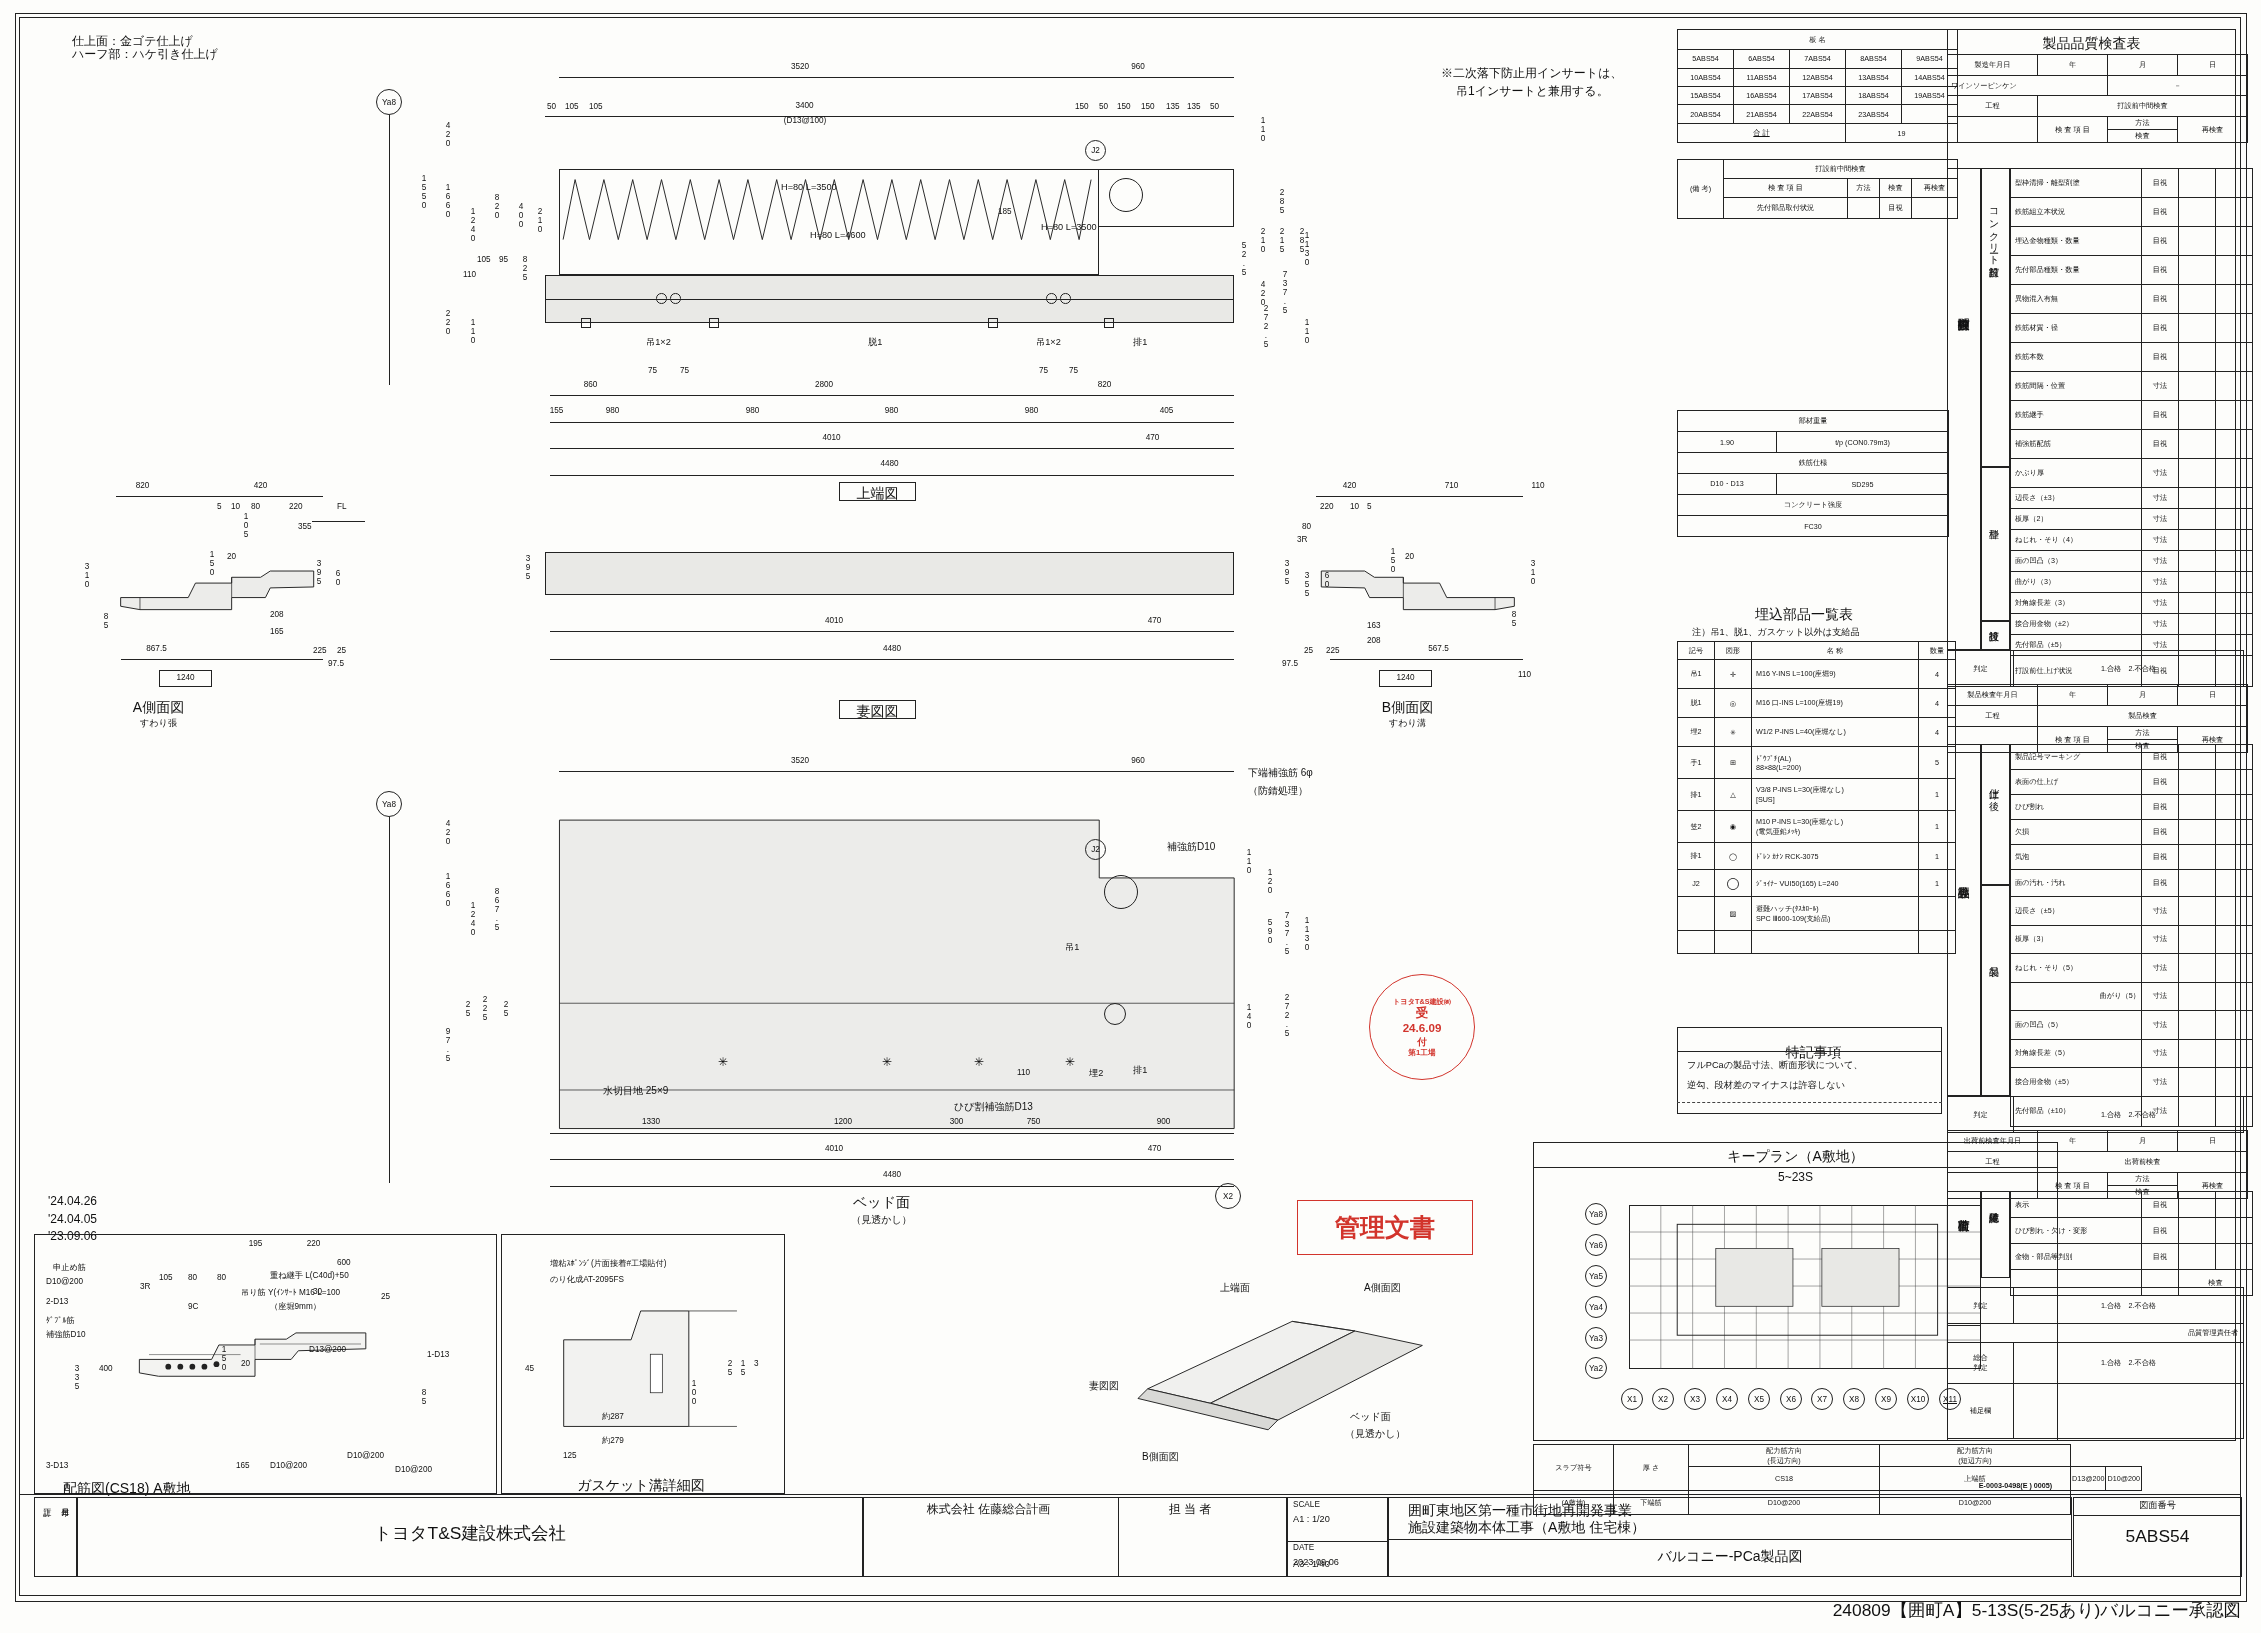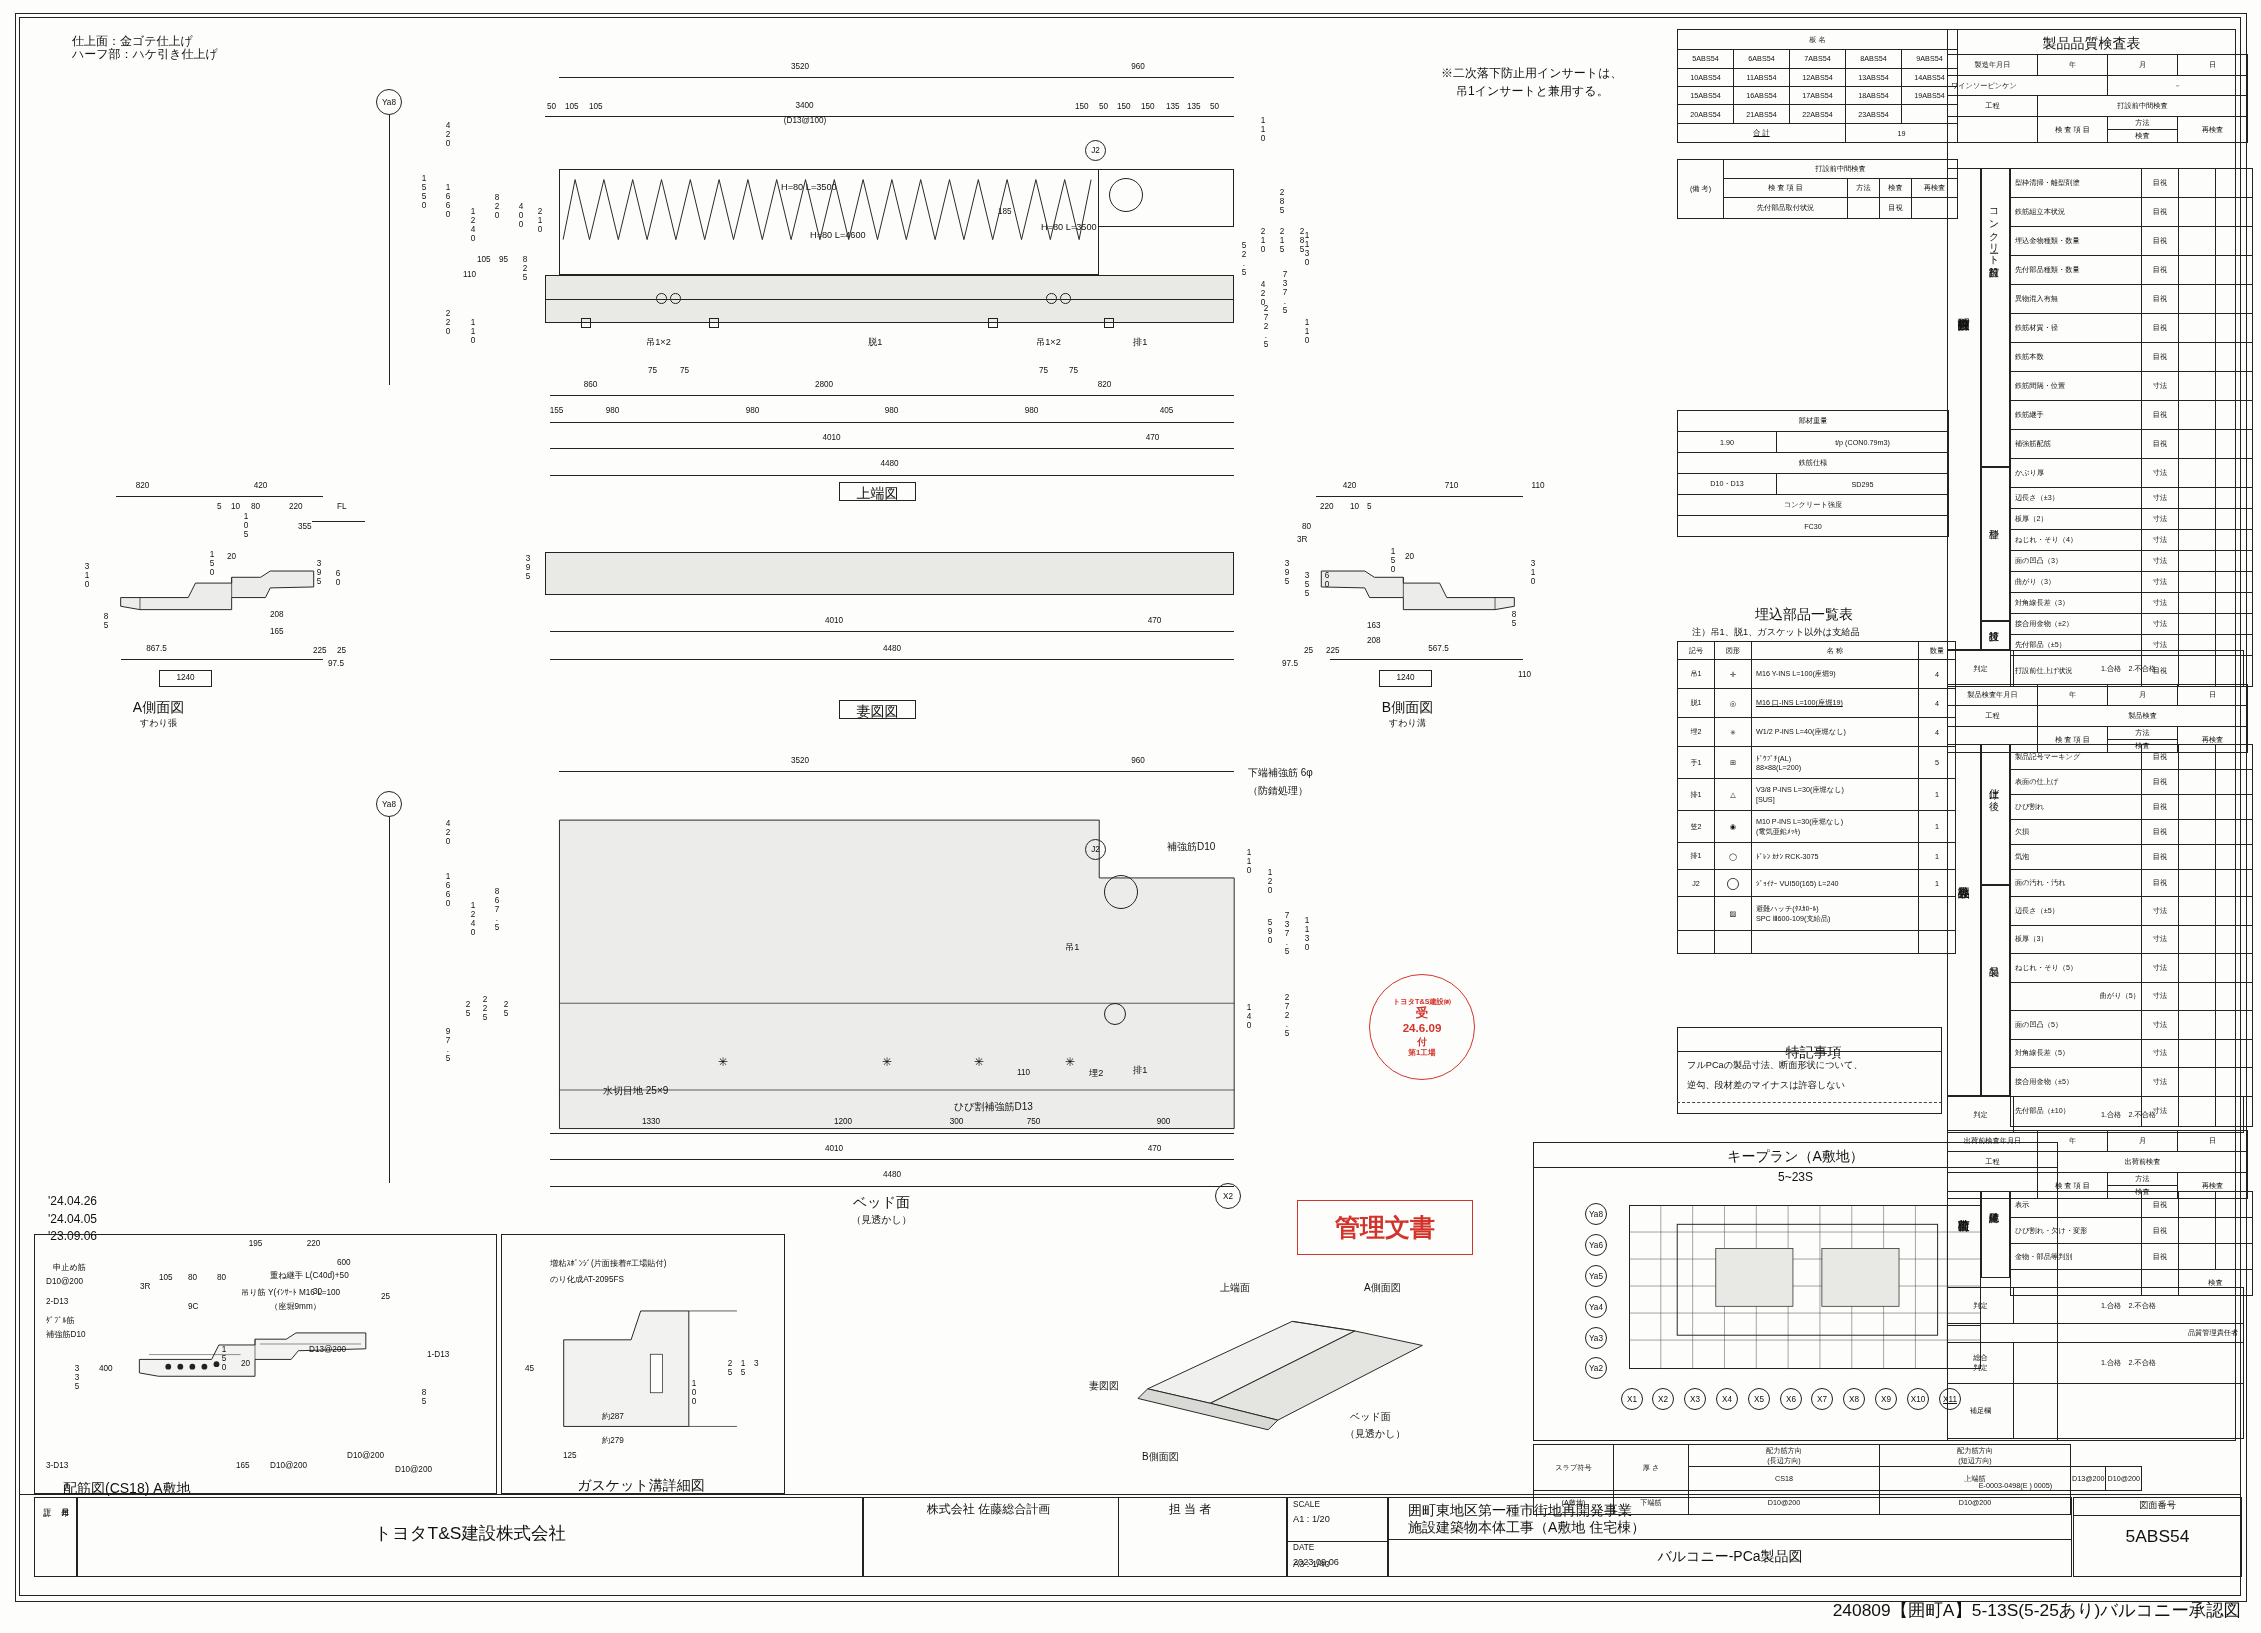--- a/index.html
+++ b/index.html
@@ -485,21 +485,21 @@
       </tr>
       <tr>
             <td style="height:27px;">吊1</td>
             <td>✛</td>
             <td style="text-align:left;padding-left:3.9px;">M16 Y-INS L=100(座堀9)</td>
             <td>4</td>
           </tr>
       <tr>
             <td style="height:27px;">脱1</td>
             <td>◎</td>
-            <td style="text-align:left;padding-left:3.9px;text-decoration:underline;">M16 口-INS L=100(座堀19)</td>
+            <td style="text-align:left;padding-left:3.9px;">M16 口-INS L=100(座堀19)</td>
             <td>4</td>
           </tr>
       <tr>
             <td style="height:27px;">埋2</td>
             <td>✳</td>
             <td style="text-align:left;padding-left:3.9px;">W1/2 P-INS L=40(座堀なし)</td>
             <td>4</td>
           </tr>
       <tr>
             <td style="height:30px;">手1</td>
@@ -1071,18 +1071,18 @@
   <div class="box" style="left:1388px;top:1497px;width:684px;height:80px;"></div>
   <div class="t f16" style="left:1408px;top:1502px;">囲町東地区第一種市街地再開発事業</div>
   <div class="t f16" style="left:1408px;top:1519px;">施設建築物本体工事（A敷地 住宅棟）</div>
   <div class="ln hl" style="left:1388px;top:1539px;width:684px;"></div>
   <div class="t f16 c" style="left:1388px;top:1548px;width:684px;">バルコニー-PCa製品図</div>
 
   <div class="box" style="left:2073px;top:1497px;width:169px;height:80px;"></div>
   <div class="t f11 c" style="left:2073px;top:1500px;width:169px;">図面番号</div>
   <div class="ln hl" style="left:2073px;top:1515px;width:169px;"></div>
   <div class="t f20 c" style="left:2073px;top:1526px;width:169px;">5ABS54</div>
-  <div class="t f9 c" style="left:1919px;top:1482px;width:193px;">E-0003-0498(E ) 0005)</div>
+  <div class="t f9 c" style="left:1919px;top:1482px;width:193px;font-weight:bold;">E-0003-0498(E ) 0005)</div>
 
   <div class="t f20 r" style="left:1253px;top:1600px;width:988px;">240809【囲町A】5-13S(5-25あり)バルコニー承認図</div>
 
 </div>
 
 
 </body></html>

